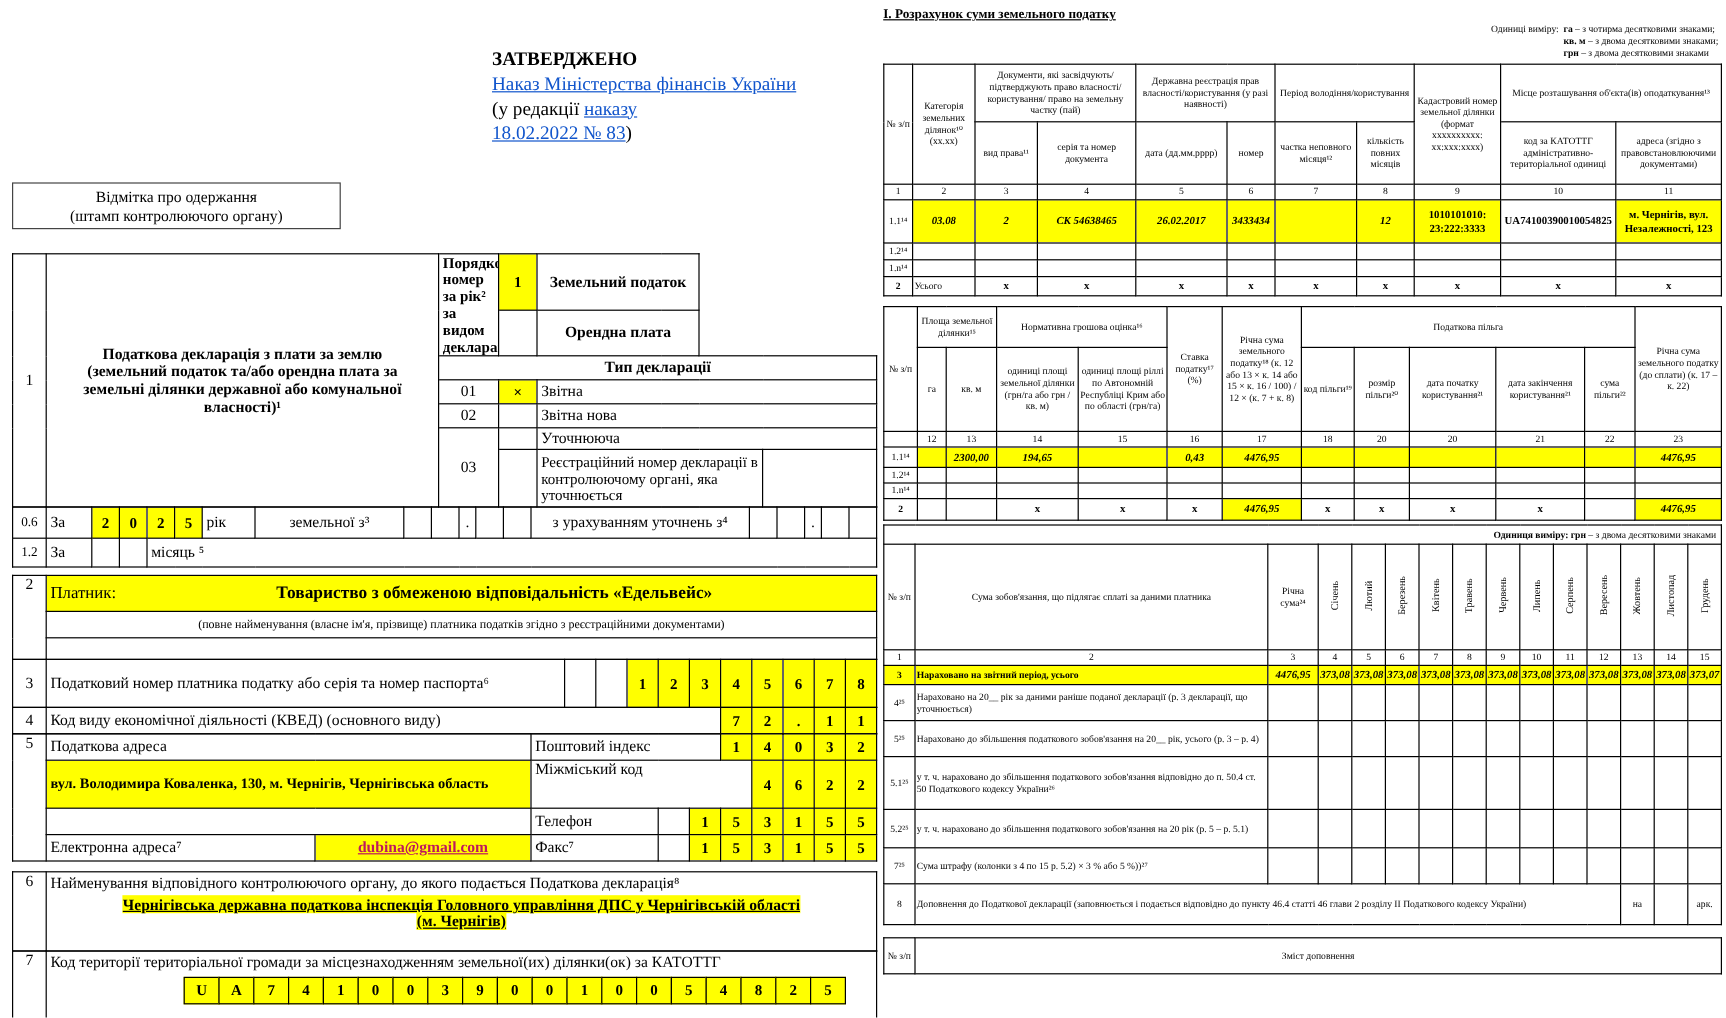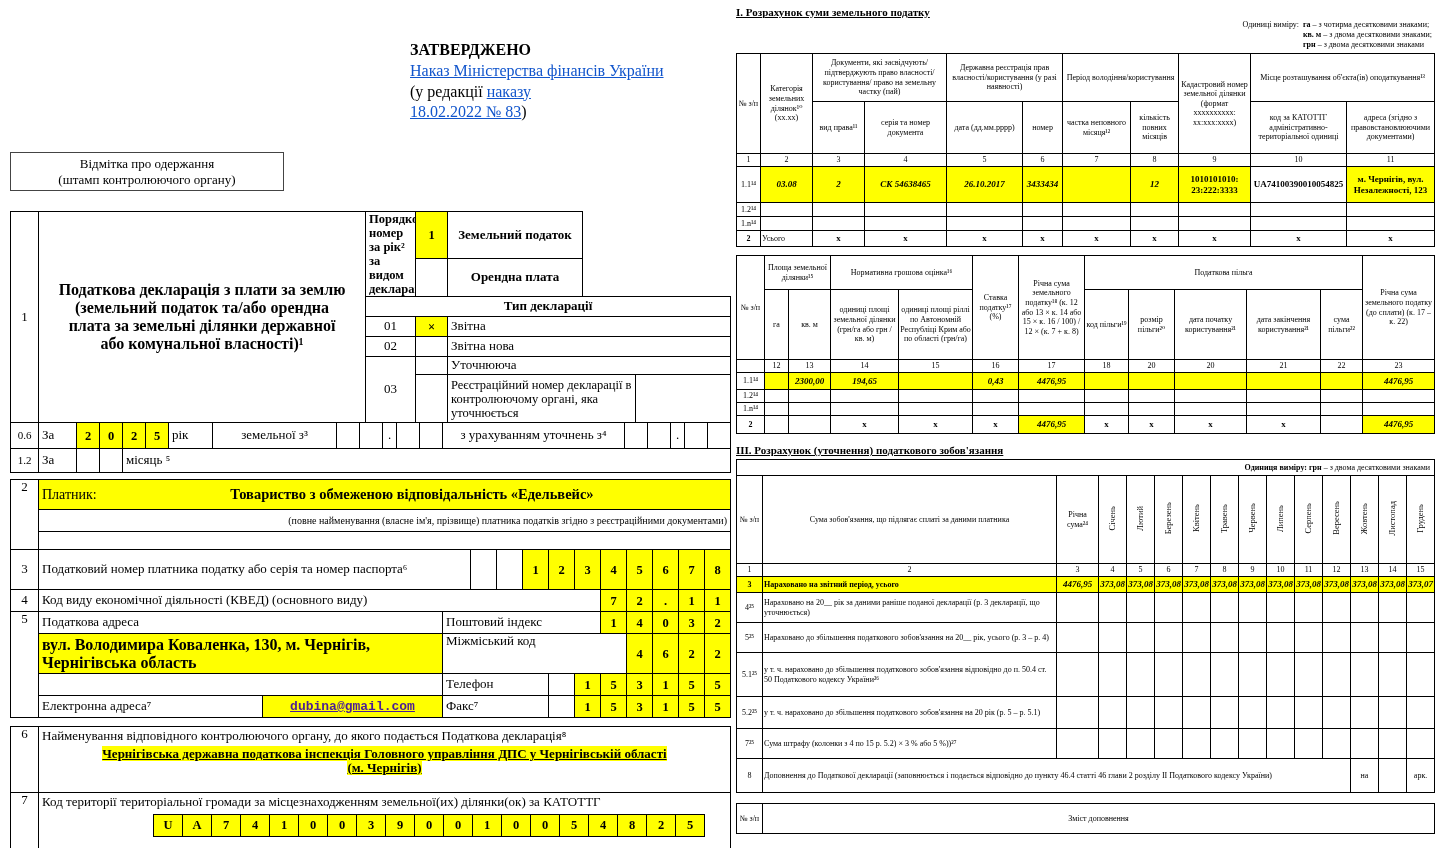--- a/index.html
+++ b/index.html
@@ -11,23 +11,23 @@
 .lnk{color:#1155cc;text-decoration:underline;cursor:pointer;}
 .stamp{position:absolute;left:0;top:152px;width:272px;height:34px;border:1px solid #444;text-align:center;font-size:13px;padding-top:3px;line-height:1.2;}
 .form{position:absolute;left:0;top:212px;width:722px;}
 .ft{width:720px;font-size:13px;margin-top:-1px;}
 .ft td{padding:0 3px;line-height:1.12;}
 .y{background:#ffff00;}
 .b{font-weight:bold;}
 .c{text-align:center;}
 .u{text-decoration:underline;}
 .d{text-align:center;font-weight:bold;font-size:12.5px;padding:0 !important;}
-.title-cell{font-size:16px;font-weight:bold;text-align:center;padding:2px 18px !important;}
-.note{font-size:10px;text-align:right;}
-.email{color:#4c1d95;text-decoration:underline;font-weight:bold;font-family:Liberation Mono, monospace;}
+.title-cell{font-size:13px;font-weight:bold;text-align:center;padding:2px 18px !important;}
+.note{font-size:10px;text-align:center;}
+.email{color:#be185d;text-decoration:underline;font-weight:bold;}
 .kat-row{display:flex;margin-left:112px;margin-top:4px;}
 .kat-row span{display:block;width:28px;height:21px;border:1px solid #000;margin-left:-1px;text-align:center;font-weight:bold;font-size:12.5px;line-height:21px;background:#ffff00;}
 .right{position:absolute;left:736px;top:6px;width:700px;}
 .sec-title{font-weight:bold;font-size:11px;text-decoration:underline;}
 .units{display:flex;justify-content:flex-end;font-size:8px;line-height:1.25;margin:2px 4px 3px 0;}
 .units .lbl{margin-right:4px;}
 .rt{width:698px;font-size:8px;}
 .rt td{padding:0 1px;text-align:center;line-height:1.2;}
 .v{font-weight:bold;font-style:italic;font-size:9px;}
 .xv{font-weight:bold;font-size:9px;}
@@ -258,21 +258,21 @@
         <td class="c" rowspan="4" style="vertical-align:top">5</td>
         <td colspan="2">Податкова адреса</td>
         <td colspan="3">Поштовий індекс</td>
         <td class="y d">1</td>
         <td class="y d">4</td>
         <td class="y d">0</td>
         <td class="y d">3</td>
         <td class="y d">2</td>
       </tr>
       <tr style="height:40px">
-        <td colspan="2" class="y b" style="font-size:16px">вул. Володимира Коваленка, 130, м. Чернігів, Чернігівська область</td>
+        <td colspan="2" class="y b" style="font-size:12px">вул. Володимира Коваленка, 130, м. Чернігів, Чернігівська область</td>
         <td colspan="4" style="vertical-align:top">Міжміський код</td>
         <td class="y d">4</td>
         <td class="y d">6</td>
         <td class="y d">2</td>
         <td class="y d">2</td>
       </tr>
       <tr style="height:22px">
         <td colspan="2"></td>
         <td>Телефон</td>
         <td></td>
@@ -411,21 +411,21 @@
           <td>8</td>
           <td>9</td>
           <td>10</td>
           <td>11</td>
     </tr>
     <tr style="height:36px">
       <td>1.1¹⁴</td>
       <td class="y v">03.08</td>
       <td class="y v">2</td>
       <td class="y v">СК 54638465</td>
-      <td class="y v">26.10.2017</td>
+      <td class="y v">26.02.2017</td>
       <td class="y v">3433434</td>
       <td class="y"></td>
       <td class="y v">12</td>
       <td class="y xv">1010101010: 23:222:3333</td>
       <td class="xv">UA74100390010054825</td>
       <td class="y xv">м. Чернігів, вул. Незалежності, 123</td>
     </tr>
     <tr style="height:14px">
       <td>1.2¹⁴</td>
       <td></td>
@@ -576,21 +576,20 @@
       <td class="xv">х</td>
       <td class="xv">х</td>
       <td class="xv">х</td>
       <td class="xv">х</td>
       <td></td>
       <td class="y v">4476,95</td>
     </tr>
   </tbody>
     </table>
 
-  <div class="sec-title" style="margin-top:10px">ІІІ. Розрахунок (уточнення) податкового зобов'язання</div>
 
   <table class="rt r3t">
     <colgroup>
         <col style="width:26px">
         <col style="width:294px">
         <col style="width:42px">
         <col style="width:28px">
         <col style="width:28px">
         <col style="width:28px">
         <col style="width:28px">

